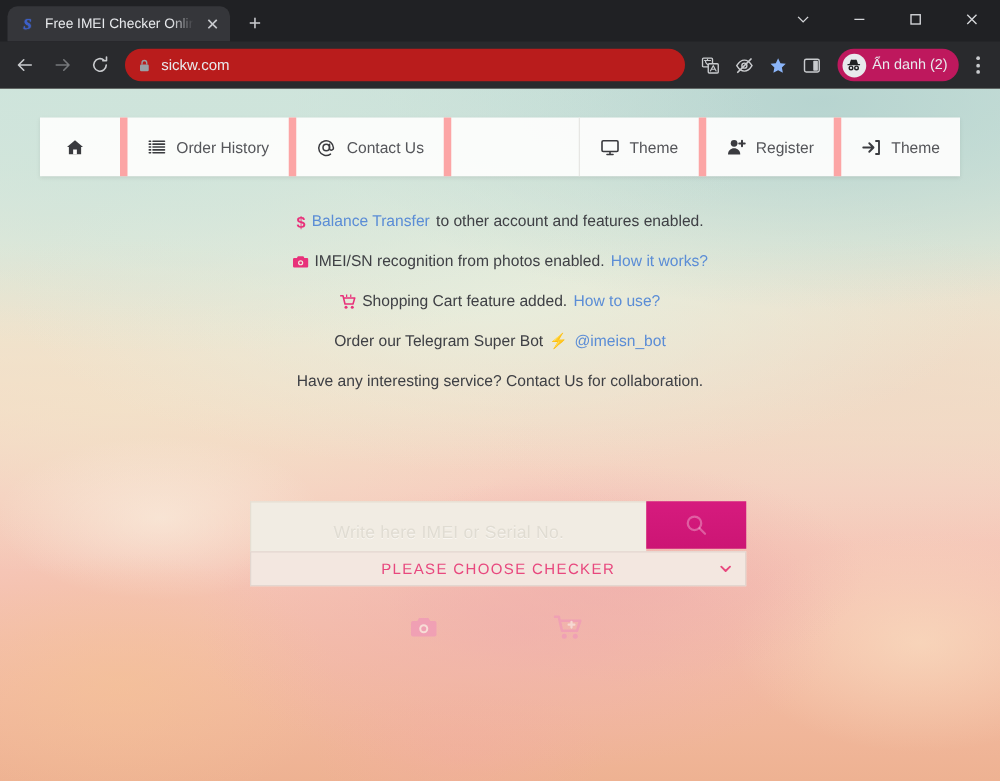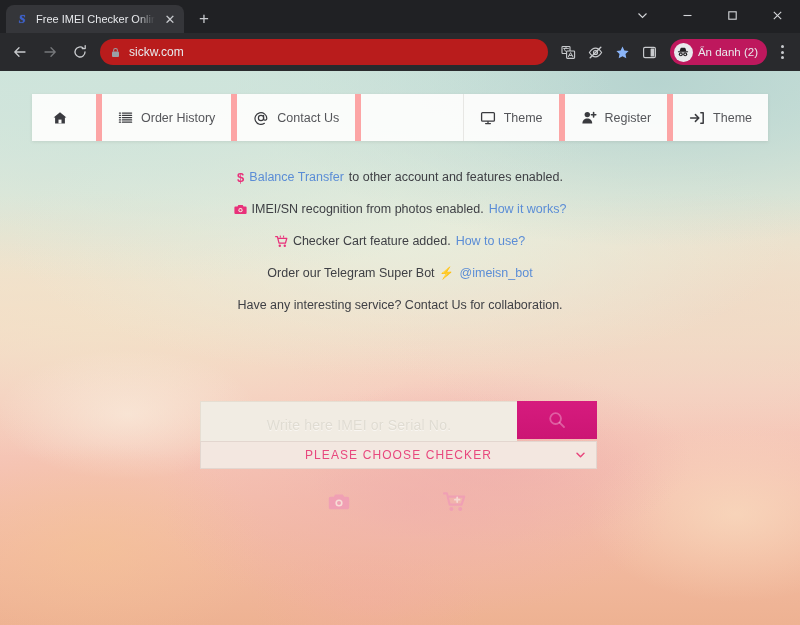--- a/index.html
+++ b/index.html
@@ -640,21 +640,21 @@
 
         <div class="ann-line">
           <span class="ann-ico">
             <svg width="13" height="13" viewBox="0 0 13 13">
               <path d="M0.6 1.6 H2.4 L4 8.2 H10.4 L11.8 3.4 H3" stroke="currentColor" stroke-width="1.25" fill="none" stroke-linecap="round" stroke-linejoin="round"></path>
               <circle cx="4.8" cy="10.8" r="1.2" fill="currentColor"></circle>
               <circle cx="9.8" cy="10.8" r="1.2" fill="currentColor"></circle>
               <path d="M5.3 0.6 V2.6 M8.6 0.6 V2.6" stroke="currentColor" stroke-width="1"></path>
               </svg>
           </span>
-          <span>Checker Cart feature added.</span>
+          <span>Shopping Cart feature added.</span>
           <span class="link">How to use?</span>
         </div>
 
         <div class="ann-line">
           <span>Order our Telegram Super Bot</span>
           <span class="bolt">⚡</span>
           <span class="link">@imeisn_bot</span>
         </div>
 
         <div class="ann-line">

